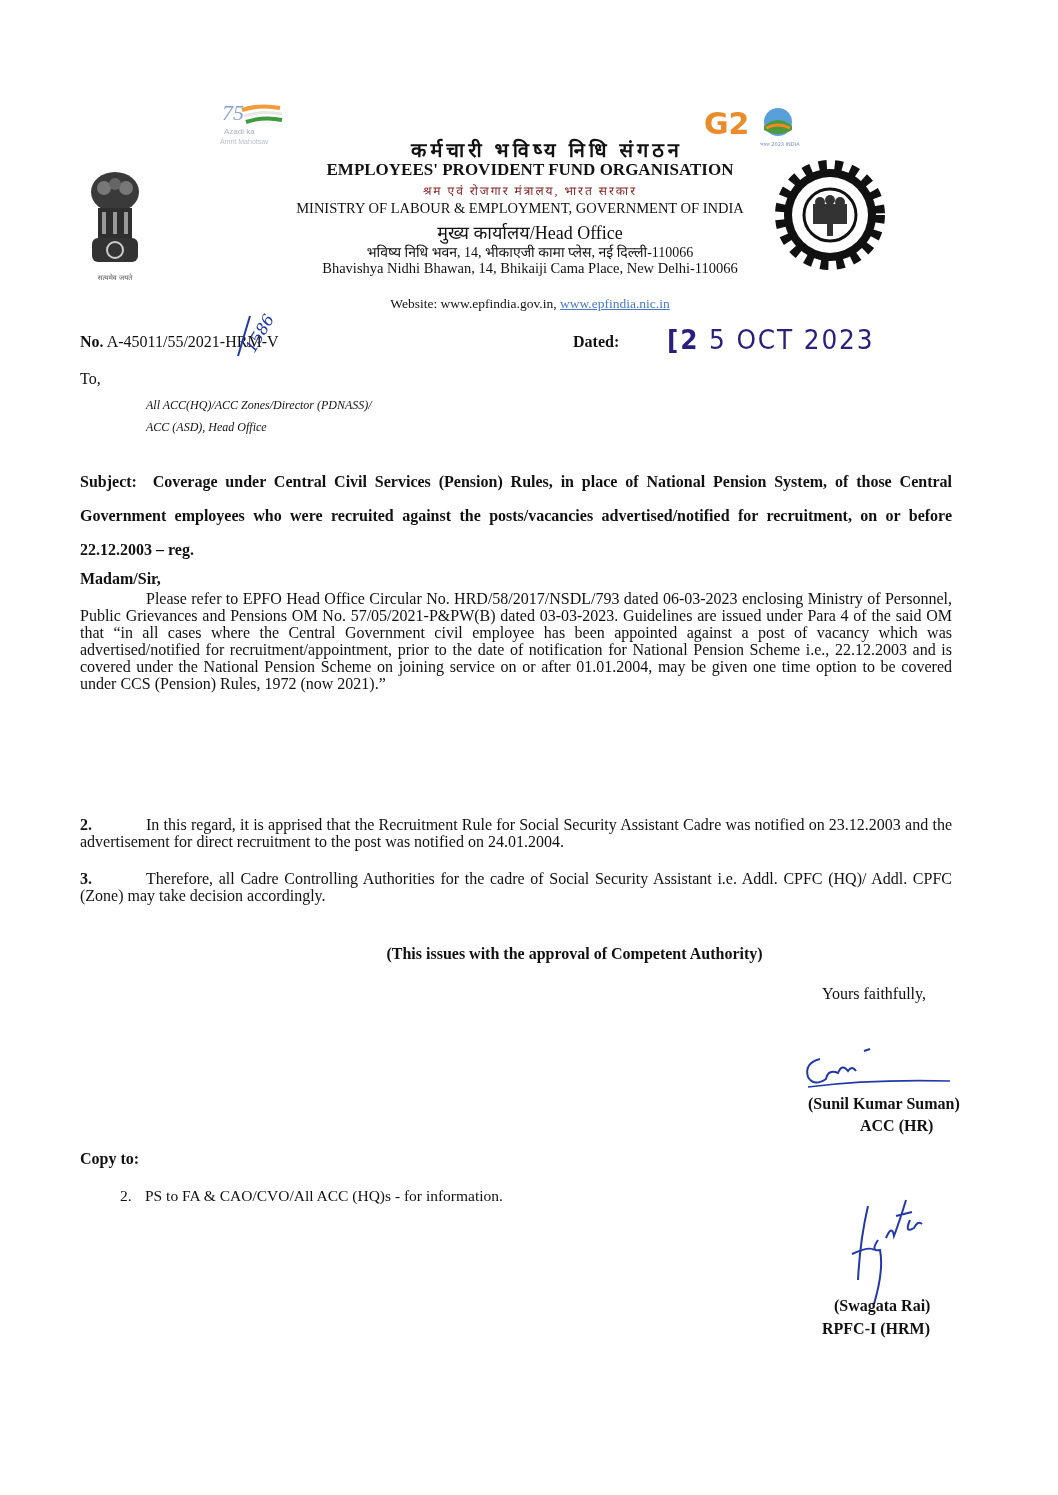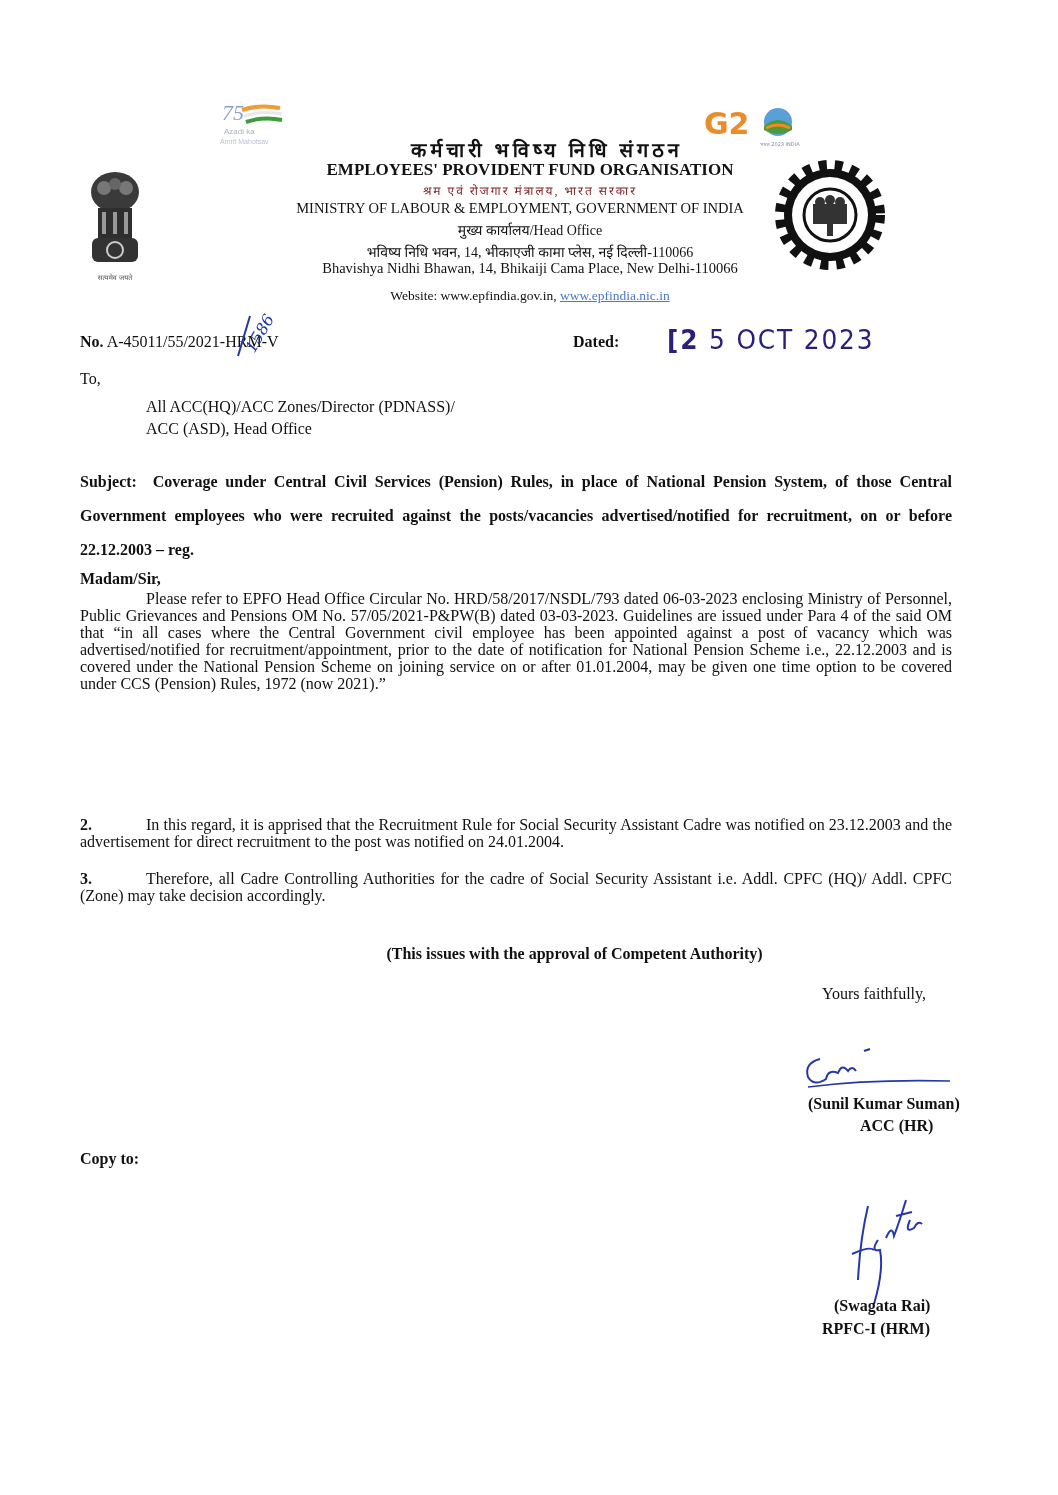--- a/index.html
+++ b/index.html
@@ -11,35 +11,35 @@
   
   #emblem { left: 84px; top: 168px; width: 62px; height: 120px; }
   #azadi { left: 180px; top: 98px; width: 80px; height: 52px; margin-left: 40px; }
   #g20 { left: 700px; top: 100px; width: 100px; height: 50px; }
   #epfo-seal { left: 775px; top: 160px; width: 110px; height: 110px; }
 
   .hdr-hindi-title { left: 247px; top: 136px; width: 600px; font-size: 20px; font-weight: bold; letter-spacing: 4px; }
   .hdr-org { left: 230px; top: 160px; width: 600px; font-size: 17px; font-weight: bold; }
   .hdr-hindi-ministry { left: 230px; top: 182px; width: 600px; font-size: 12px; letter-spacing: 2px; color: #7f1d1d; }
   .hdr-ministry { left: 210px; top: 200px; width: 620px; font-size: 14.5px; }
-  .hdr-office { left: 230px; top: 220px; width: 600px; font-size: 14px; }
+  .hdr-office { left: 230px; top: 220px; width: 600px; font-size: 18px; }
   .hdr-hindi-addr { left: 230px; top: 242px; width: 600px; font-size: 14px; }
   .hdr-addr { left: 230px; top: 260px; width: 600px; font-size: 14.5px; }
-  .hdr-web { left: 230px; top: 288px; width: 600px; font-size: 13.5px; }
+  .hdr-web { left: 230px; top: 296px; width: 600px; font-size: 13.5px; }
   .hdr-web a { color: #4a78c8; text-decoration: underline; }
 
   
   .ref { left: 80px; top: 333px; font-family: "Liberation Sans Narrow", "Liberation Serif", serif; font-size: 16px; }
   .handwritten-num { left: 230px; top: 306px; width: 60px; height: 60px; }
   .dated-label { left: 573px; top: 333px; font-size: 16px; font-weight: bold; }
   .date-stamp { left: 667px; top: 324px; font-family: "DejaVu Sans", sans-serif; font-size: 27px; color: #2a1f7a; letter-spacing: 2px; transform: scaleX(0.92); transform-origin: left; }
   .date-stamp .lead { font-weight: bold; }
 
   .to-label { left: 80px; top: 370px; font-size: 16px; font-weight: normal; }
-  .addressee { left: 146px; font-size: 16px; }
+  .addressee { left: 146px; font-size: 12px; font-style: italic; }
 
   .subject { left: 80px; top: 465px; width: 872px; font-size: 16px; font-weight: bold; line-height: 34px; text-align: justify; }
 
   .salutation { left: 80px; top: 570px; font-size: 16px; font-weight: bold; }
   .para { left: 80px; width: 872px; font-size: 16px; line-height: 17px; text-align: justify; }
   .para .indent { display: inline-block; width: 66px; }
   .para-num { font-weight: bold; display: inline-block; width: 66px; }
 
   .approval { left: 0; width: 1058px; top: 945px; font-size: 16px; font-weight: bold; text-align: center; padding-left: 91px; box-sizing: border-box; }
 
@@ -176,20 +176,23 @@
     <path d="M30 14 Q14 18 18 32 Q24 42 36 34 Q38 24 48 28 Q52 18 58 26 Q62 20 66 26" stroke="#2438a8" stroke-width="2" fill="none"></path>
     <path d="M74 6 L80 4" stroke="#2438a8" stroke-width="2"></path>
     <path d="M18 42 Q80 34 160 36" stroke="#2438a8" stroke-width="1.6" fill="none"></path>
   </svg>
 </div>
 <div class="abs signer1-name">(Sunil Kumar Suman)</div>
 <div class="abs signer1-title">ACC (HR)</div>
 
 <div class="abs copy-label">Copy to:</div>
 <div class="abs copy-list">
+  <div>
+    <span class="n">2.</span><span>PS to FA &amp; CAO/CVO/All ACC (HQ)s - for information.</span>
+  </div>
 </div>
 
 <div class="abs sig2">
   <svg width="110" height="130" viewBox="0 0 110 130">
     <path d="M38 26 Q30 60 28 100" stroke="#2438a8" stroke-width="2" fill="none"></path>
     <path d="M22 74 Q40 66 44 70" stroke="#2438a8" stroke-width="2" fill="none"></path>
     <path d="M48 60 Q40 72 50 70 Q54 90 44 124" stroke="#2438a8" stroke-width="2" fill="none"></path>
     <path d="M56 58 Q62 44 64 56 Q70 40 76 20 M66 36 L82 32" stroke="#2438a8" stroke-width="2" fill="none"></path>
     <path d="M80 40 Q74 54 84 48 Q88 40 92 44" stroke="#2438a8" stroke-width="2" fill="none"></path>
   </svg>

